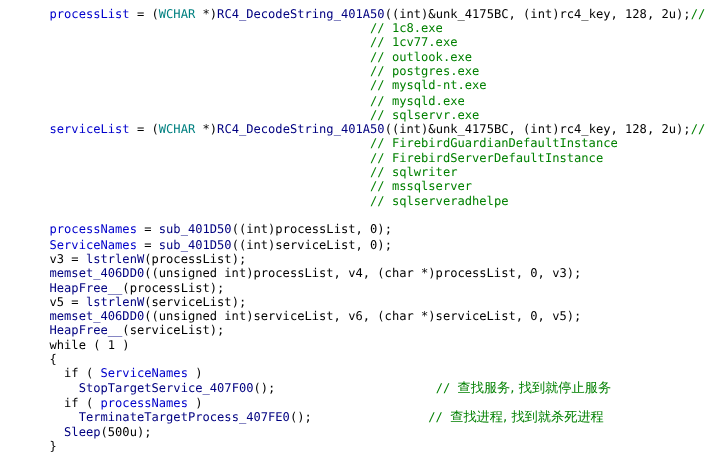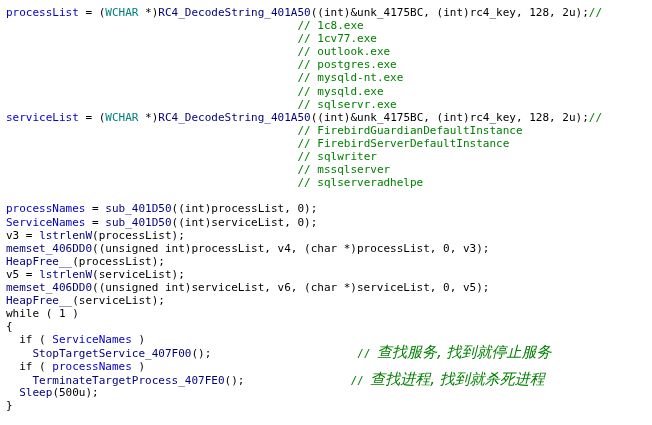--- a/index.html
+++ b/index.html
@@ -16,24 +16,25 @@
   #code {
     padding: 6px 0 0 6px;
     font-size: 11px;
     line-height: 13.1px;
     white-space: pre;
     letter-spacing: 0px;
   }
   .line {
     white-space: pre;
     height: 13.1px;
+    margin-left: 39px;
   }
   .t-plain   { color: #000000; }
   .t-var     { color: #0000cc; }
   .t-func    { color: #000080; }
   .t-type    { color: #008080; }
   .t-comment { color: #008000; }
-  .t-cn      { color: #008000; font-family: "DejaVu Sans", sans-serif; font-size: 15px; font-style: italic; }
+  .t-cn      { color: #008000; font-family: "DejaVu Sans", sans-serif; font-size: 12px; }
 </style>
 </head>
 <body>
 
 <div id="code"><div class="line"><span class="t-var">processList</span><span class="t-plain"> = (</span><span class="t-type">WCHAR</span><span class="t-plain"> *)</span><span class="t-func">RC4_DecodeString_401A50</span><span class="t-plain">((int)&amp;unk_4175BC, (int)rc4_key, 128, 2u);</span><span class="t-comment">//</span></div><div class="line"><span class="t-plain">                                            </span><span class="t-comment">// 1c8.exe</span></div><div class="line"><span class="t-plain">                                            </span><span class="t-comment">// 1cv77.exe</span></div><div class="line"><span class="t-plain">                                            </span><span class="t-comment">// outlook.exe</span></div><div class="line"><span class="t-plain">                                            </span><span class="t-comment">// postgres.exe</span></div><div class="line"><span class="t-plain">                                            </span><span class="t-comment">// mysqld-nt.exe</span></div><div class="line"><span class="t-plain">                                            </span><span class="t-comment">// mysqld.exe</span></div><div class="line"><span class="t-plain">                                            </span><span class="t-comment">// sqlservr.exe</span></div><div class="line"><span class="t-var">serviceList</span><span class="t-plain"> = (</span><span class="t-type">WCHAR</span><span class="t-plain"> *)</span><span class="t-func">RC4_DecodeString_401A50</span><span class="t-plain">((int)&amp;unk_4175BC, (int)rc4_key, 128, 2u);</span><span class="t-comment">//</span></div><div class="line"><span class="t-plain">                                            </span><span class="t-comment">// FirebirdGuardianDefaultInstance</span></div><div class="line"><span class="t-plain">                                            </span><span class="t-comment">// FirebirdServerDefaultInstance</span></div><div class="line"><span class="t-plain">                                            </span><span class="t-comment">// sqlwriter</span></div><div class="line"><span class="t-plain">                                            </span><span class="t-comment">// mssqlserver</span></div><div class="line"><span class="t-plain">                                            </span><span class="t-comment">// sqlserveradhelpe</span></div><div class="line">&nbsp;</div><div class="line"><span class="t-var">processNames</span><span class="t-plain"> = </span><span class="t-func">sub_401D50</span><span class="t-plain">((int)processList, 0);</span></div><div class="line"><span class="t-var">ServiceNames</span><span class="t-plain"> = </span><span class="t-func">sub_401D50</span><span class="t-plain">((int)serviceList, 0);</span></div><div class="line"><span class="t-plain">v3 = </span><span class="t-func">lstrlenW</span><span class="t-plain">(processList);</span></div><div class="line"><span class="t-func">memset_406DD0</span><span class="t-plain">((unsigned int)processList, v4, (char *)processList, 0, v3);</span></div><div class="line"><span class="t-func">HeapFree__</span><span class="t-plain">(processList);</span></div><div class="line"><span class="t-plain">v5 = </span><span class="t-func">lstrlenW</span><span class="t-plain">(serviceList);</span></div><div class="line"><span class="t-func">memset_406DD0</span><span class="t-plain">((unsigned int)serviceList, v6, (char *)serviceList, 0, v5);</span></div><div class="line"><span class="t-func">HeapFree__</span><span class="t-plain">(serviceList);</span></div><div class="line"><span class="t-plain">while ( 1 )</span></div><div class="line"><span class="t-plain">{</span></div><div class="line"><span class="t-plain">  if ( </span><span class="t-var">ServiceNames</span><span class="t-plain"> )</span></div><div class="line"><span class="t-plain">    </span><span class="t-func">StopTargetService_407F00</span><span class="t-plain">();</span><span class="t-comment">                      // </span><span class="t-cn">查找服务, 找到就停止服务</span></div><div class="line"><span class="t-plain">  if ( </span><span class="t-var">processNames</span><span class="t-plain"> )</span></div><div class="line"><span class="t-plain">    </span><span class="t-func">TerminateTargetProcess_407FE0</span><span class="t-plain">();</span><span class="t-comment">                // </span><span class="t-cn">查找进程, 找到就杀死进程</span></div><div class="line"><span class="t-plain">  </span><span class="t-func">Sleep</span><span class="t-plain">(500u);</span></div><div class="line"><span class="t-plain">}</span></div></div>
 
 </body></html>

